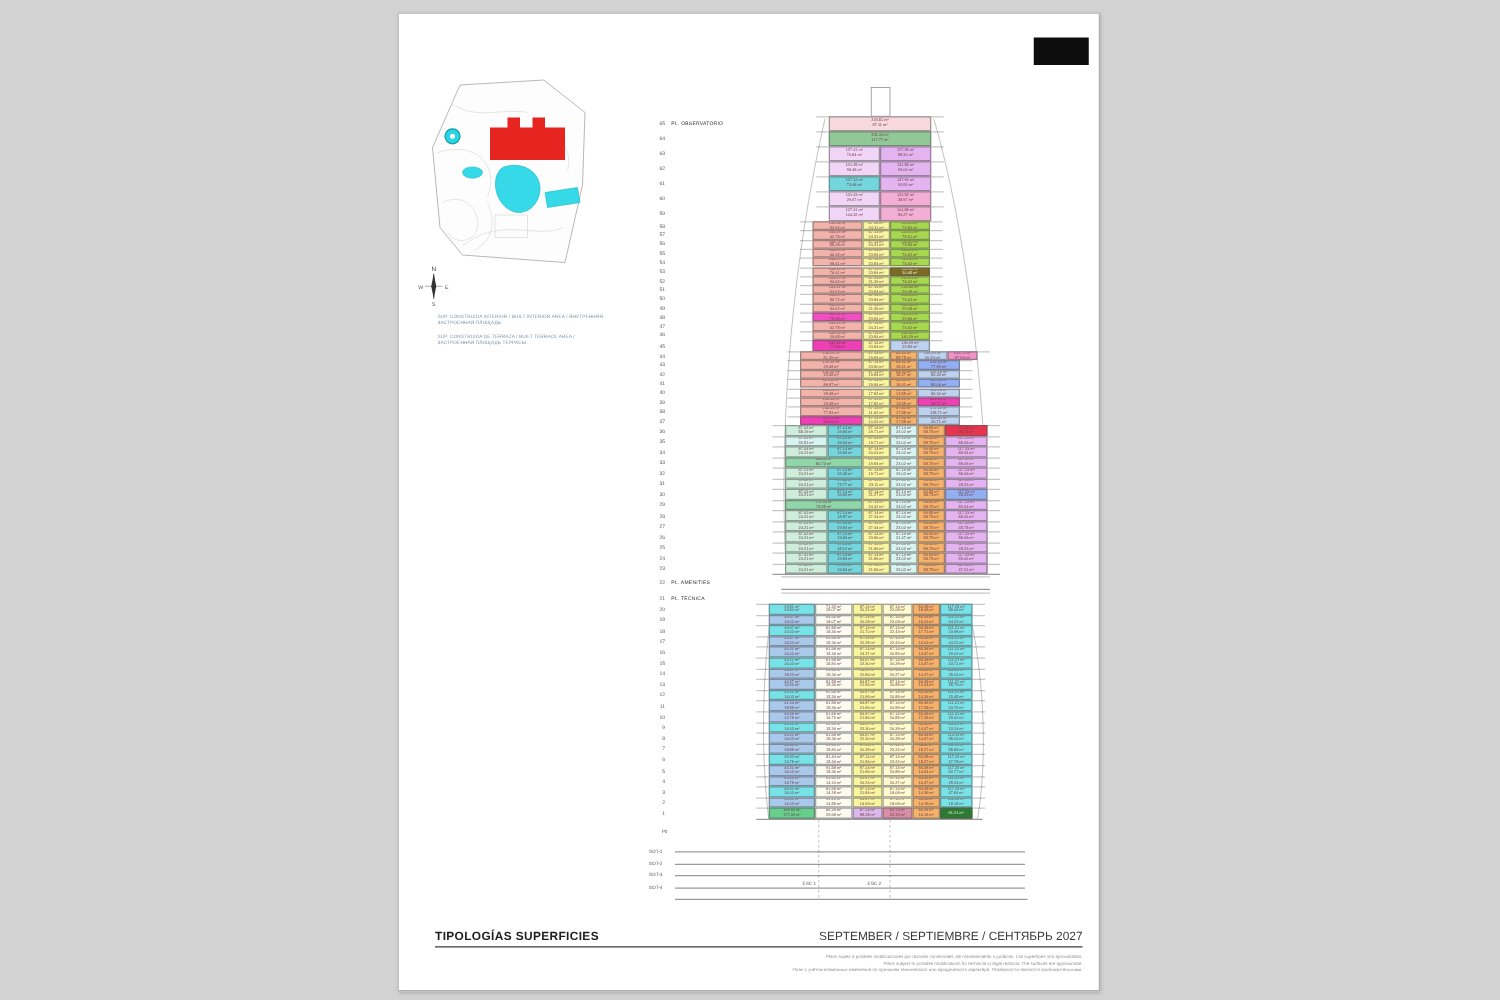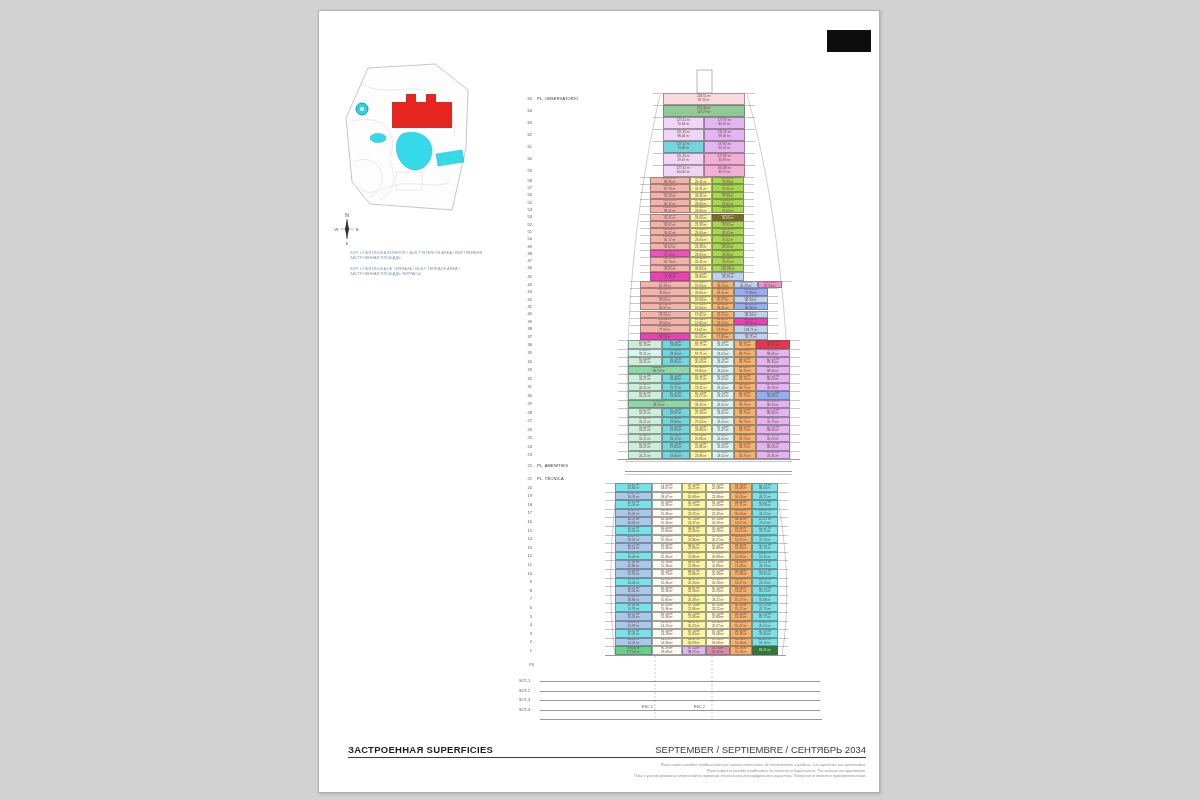--- a/index.html
+++ b/index.html
@@ -1378,20 +1378,20 @@
     <div class="slab2" style="left: 540px; top: 719px; width: 282px;"></div>
     <div class="botlbl" style="left: 508px; top: 663px;">P0</div>
     <div class="botlbl" style="left: 504px; top: 679px;">SOT-1</div>
     <div class="botlbl" style="left: 504px; top: 688.5px;">SOT-2</div>
     <div class="botlbl" style="left: 504px; top: 698px;">SOT-3</div>
     <div class="botlbl" style="left: 504px; top: 707.5px;">SOT-4</div>
     <div class="esclbl" style="left: 642px; top: 704.5px;">ESC 1</div>
     <div class="esclbl" style="left: 694px; top: 704.5px;">ESC 2</div>
   </div>
 
-<div class="title-left">ЗАСТРОЕННАЯ SUPERFICIES</div>
-<div class="title-right">SEPTEMBER / SEPTIEMBRE / СЕНТЯБРЬ 2034</div>
+<div class="title-left">TIPOLOGÍAS SUPERFICIES</div>
+<div class="title-right">SEPTEMBER / SEPTIEMBRE / СЕНТЯБРЬ 2027</div>
 <div class="rule"></div>
 <div class="disclaimer">
   <div>Plano sujeto a posibles modificaciones por razones comerciales, de mantenimiento o jurídicas. Las superficies son aproximadas.</div>
   <div>Plans subject to possible modifications for technical or legal reasons. The surfaces are approximate.</div>
   <div>План с учётом возможных изменений по причинам технического или юридического характера. Поверхности являются приблизительными.</div>
 </div>
 
 </body></html>

